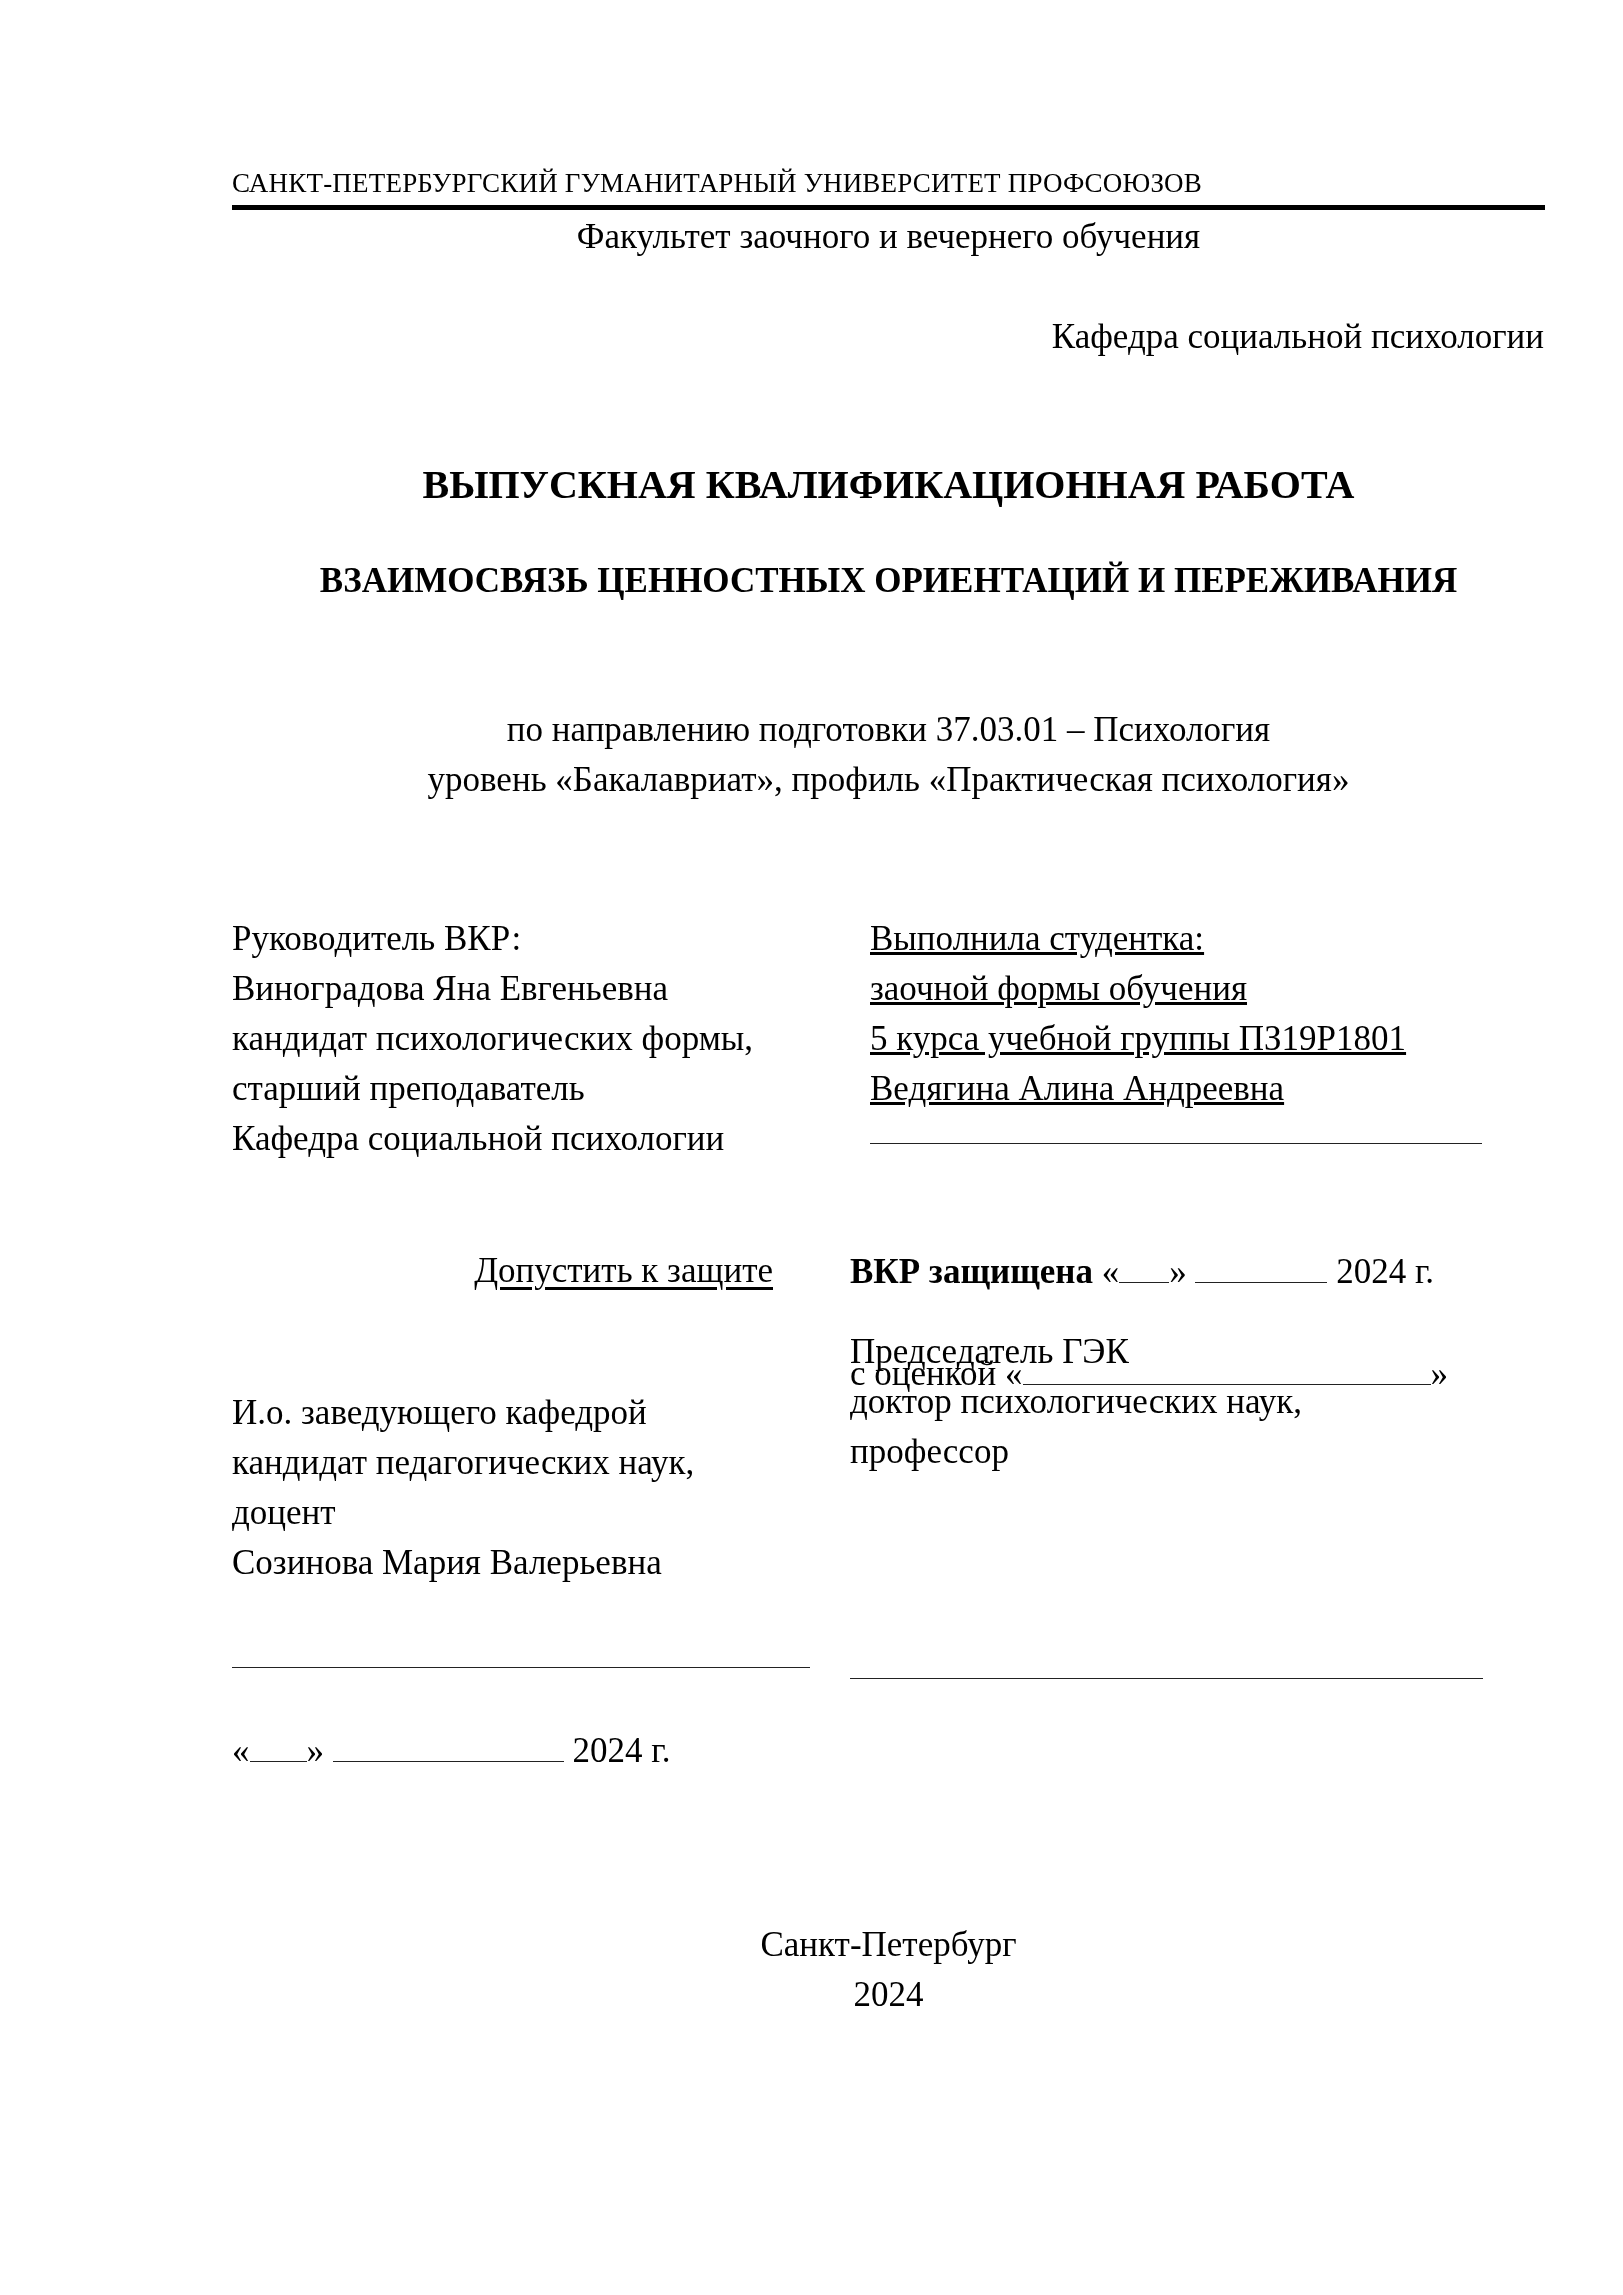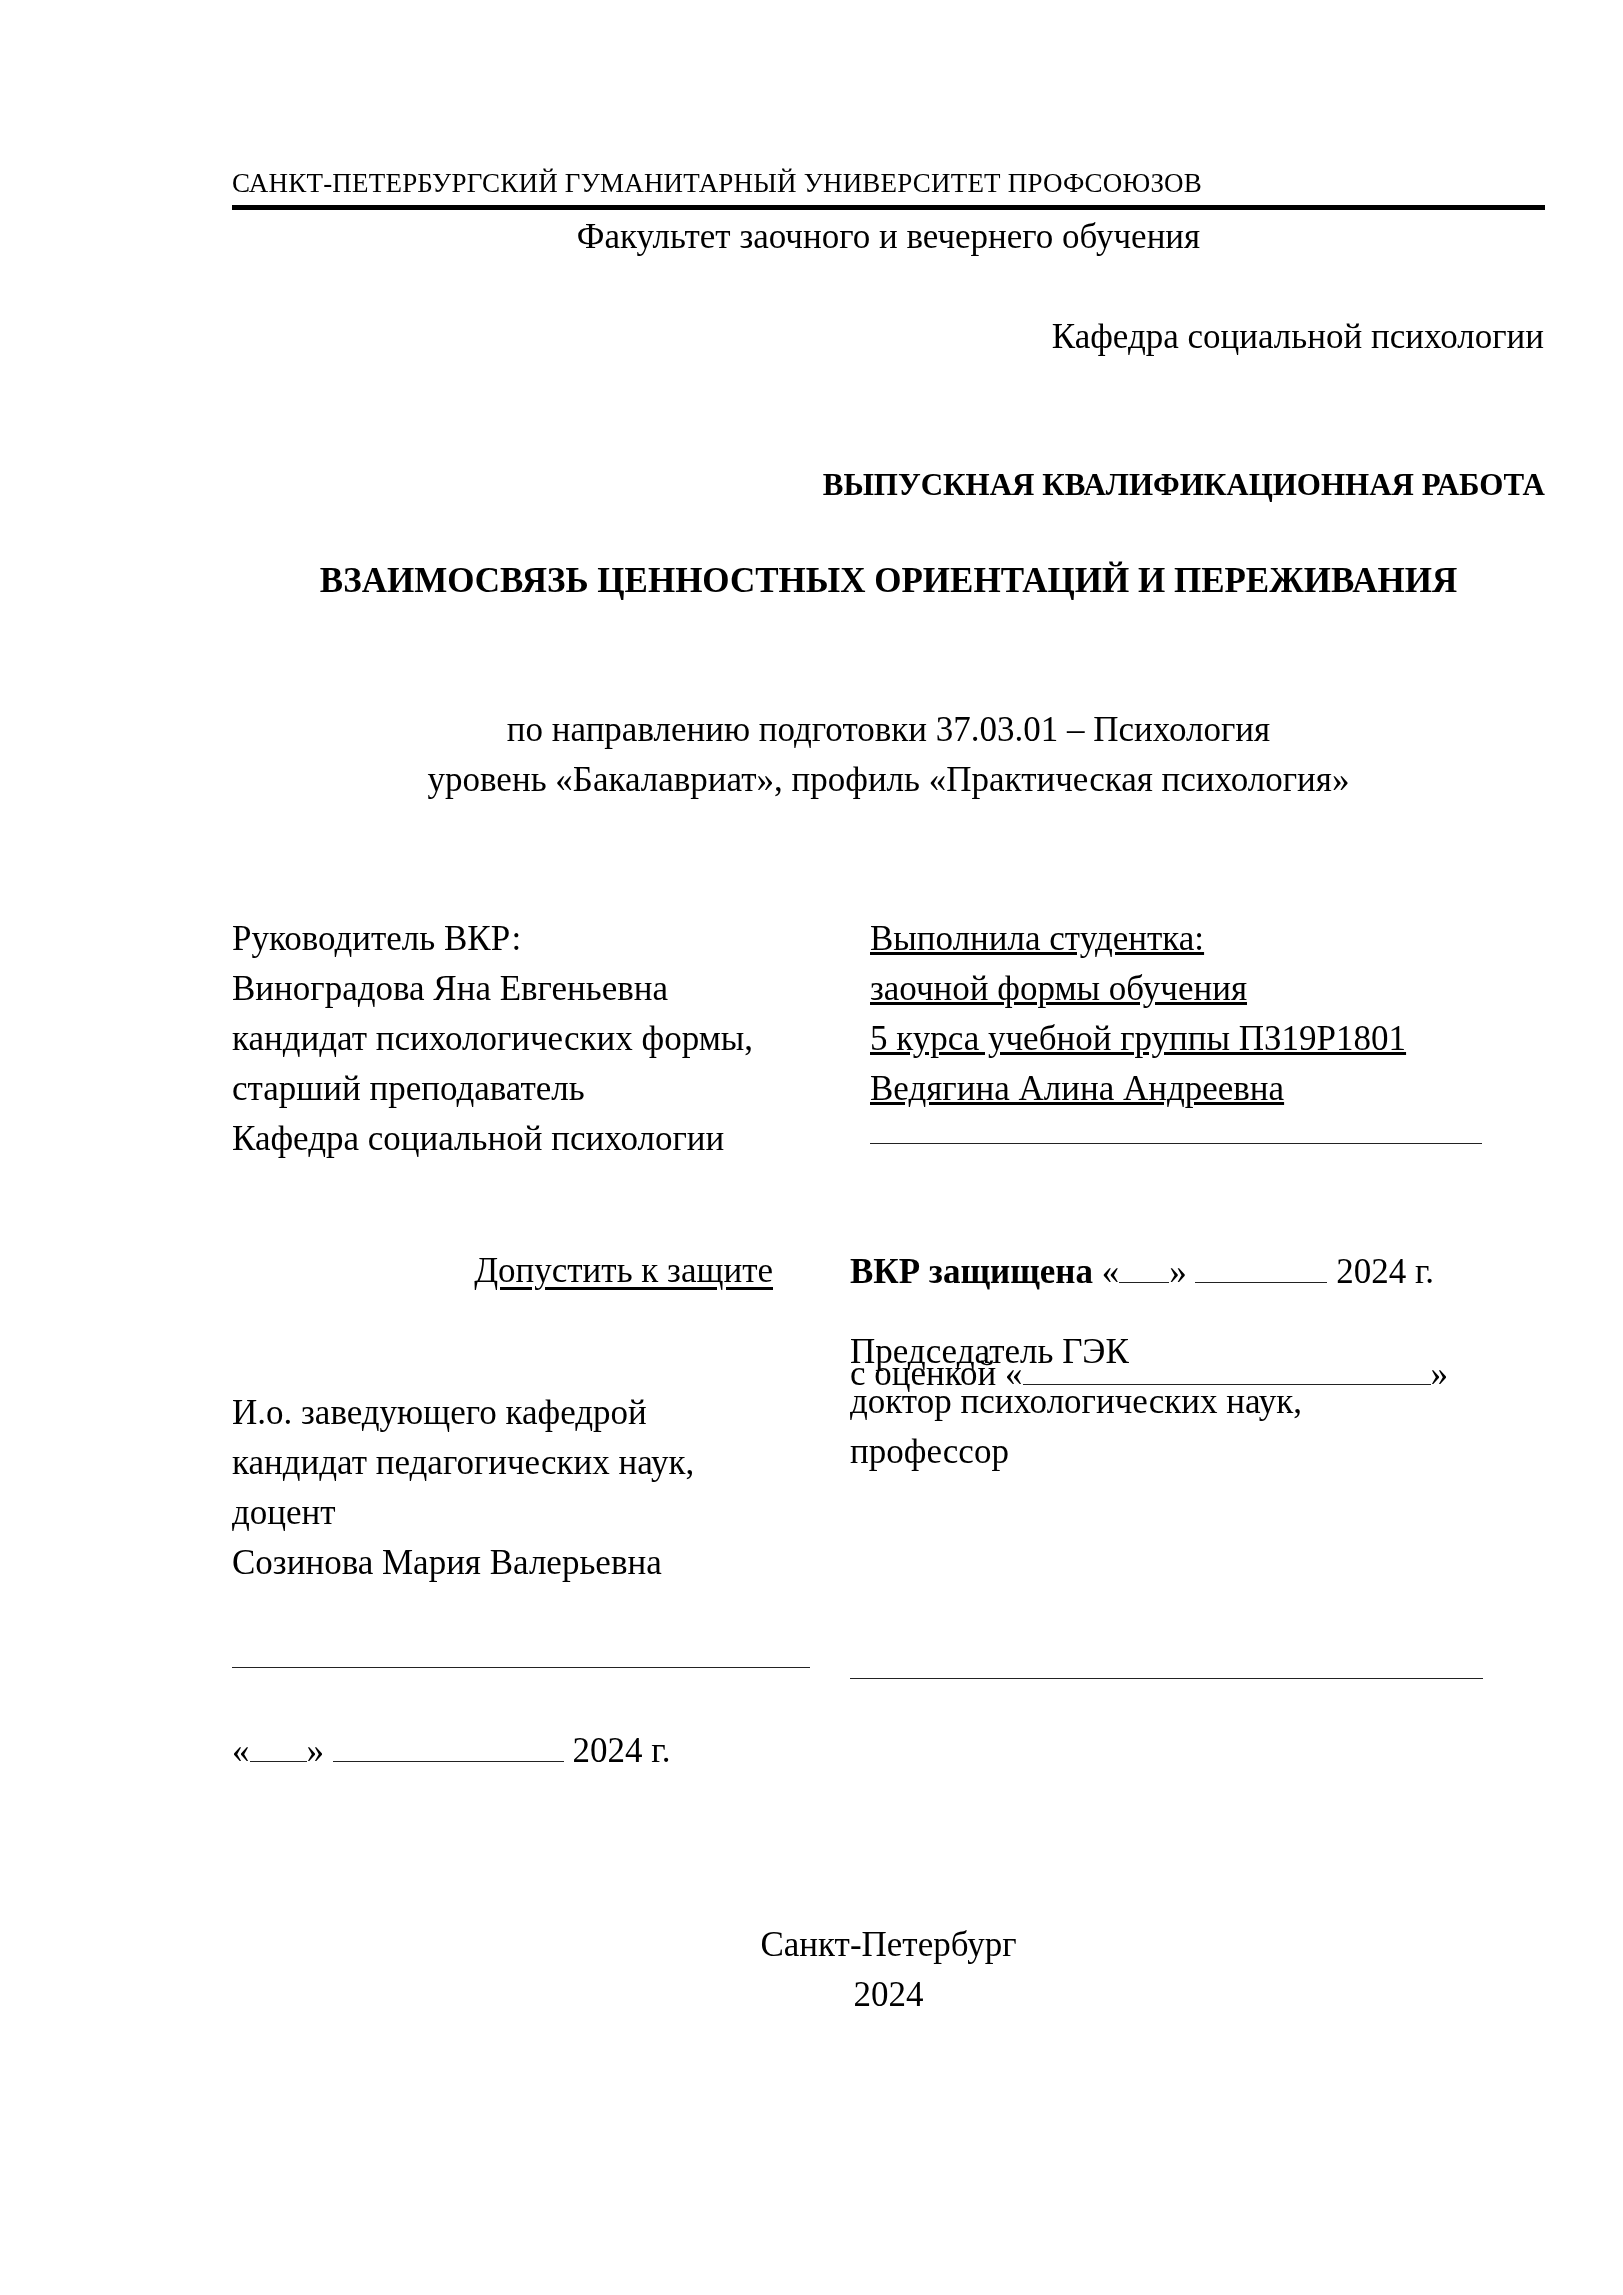--- a/index.html
+++ b/index.html
@@ -10,22 +10,22 @@
     .abs { position: absolute; white-space: nowrap; }
     .t44 { font-size: 35px; line-height: 50px; }
     .uni {
       left: 232px; width: 1313px; top: 166px; text-align: left;
       font-size: 27px; font-weight: normal; line-height: 35px; letter-spacing: 0.2px;
     }
     .rule { left: 232px; width: 1313px; top: 205px; height: 4.7px; background: #000; }
     .faculty { left: 232px; width: 1313px; top: 212px; text-align: center; }
     .dept { right: 79px; top: 312px; text-align: right; }
     .work-type {
-      left: 232px; width: 1313px; top: 460px; text-align: right;
-      font-size: 31px; font-weight: bold; line-height: 50px;
+      left: 232px; width: 1313px; top: 460px; text-align: center;
+      font-size: 40px; font-weight: bold; line-height: 50px;
     }
     .title {
       left: 232px; width: 1313px; top: 556px; text-align: center;
       font-size: 35px; font-weight: bold; line-height: 50px; white-space: normal;
     }
     .title div { white-space: nowrap; }
     .direction { left: 232px; width: 1313px; top: 705px; text-align: center; }
     .direction div { white-space: nowrap; }
     .block { white-space: normal; margin-top: 11px; }
     .block div { white-space: nowrap; }

